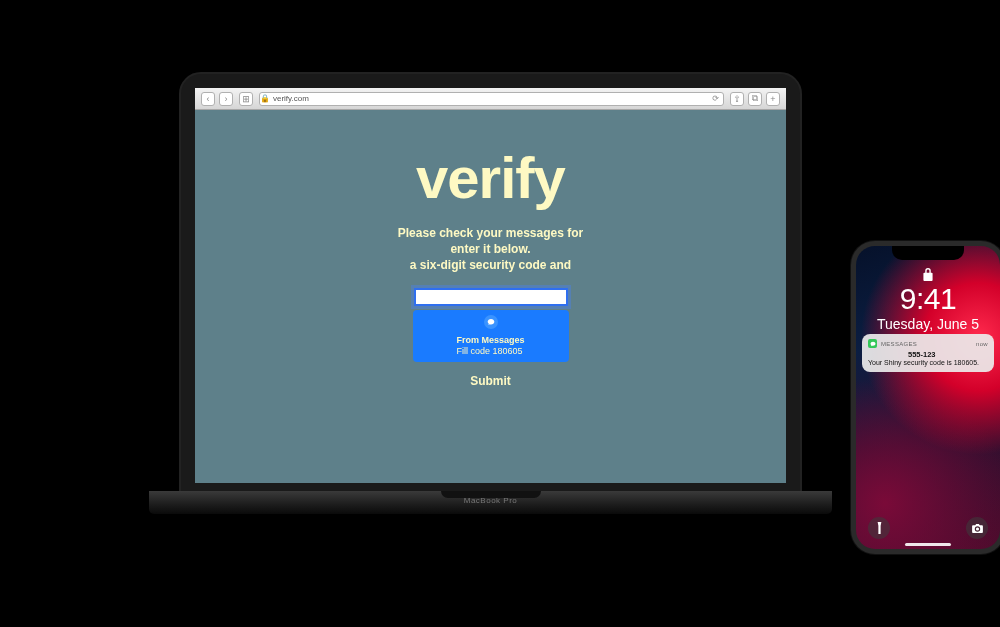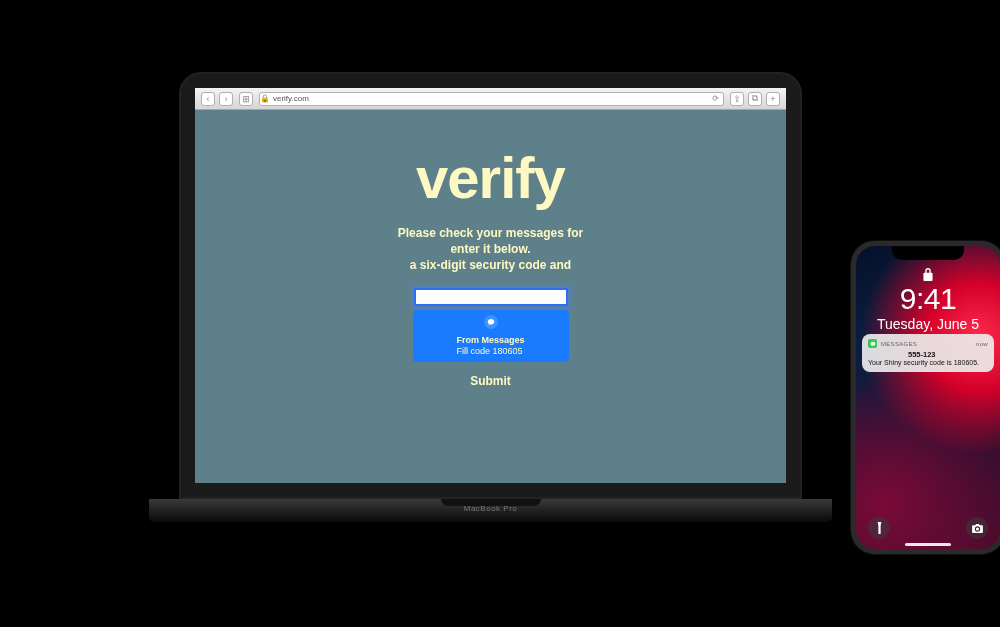--- a/index.html
+++ b/index.html
@@ -20,21 +20,21 @@
     border: 2px solid #222;
   }
   .laptop-screen {
     position: absolute;
     left: 14px; top: 14px; right: 14px; bottom: 14px;
     background: #5e808a;
     overflow: hidden;
   }
   .laptop-base {
     position: absolute;
-    left: 0; bottom: 53px;
+    left: 0; bottom: 61px;
     width: 683px; height: 23px;
     background: linear-gradient(#3a3a3a,#1c1c1c 60%,#0a0a0a);
     border-radius: 0 0 5px 5px;
   }
   .laptop-notch {
     position: absolute;
     left: 50%; transform: translateX(-50%);
     top: 0; width: 100px; height: 7px;
     background: #111; border-radius: 0 0 8px 8px;
   }

